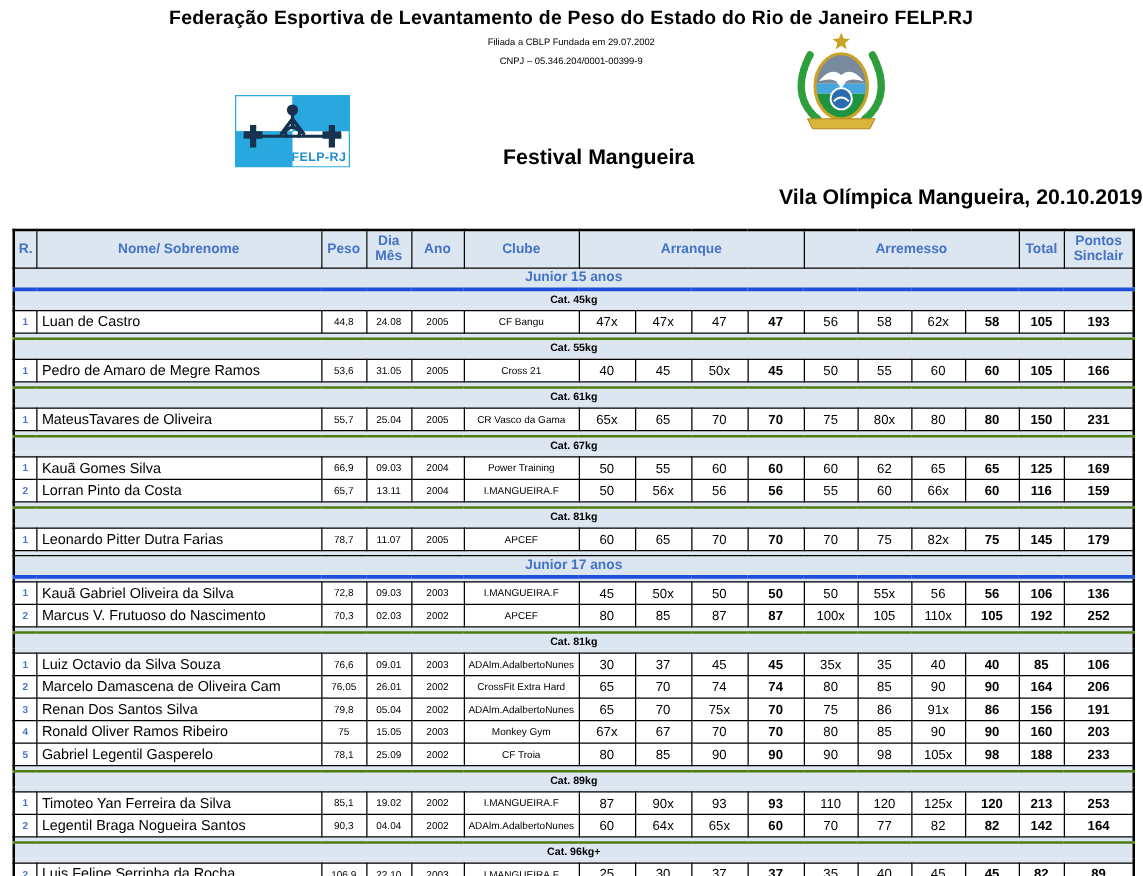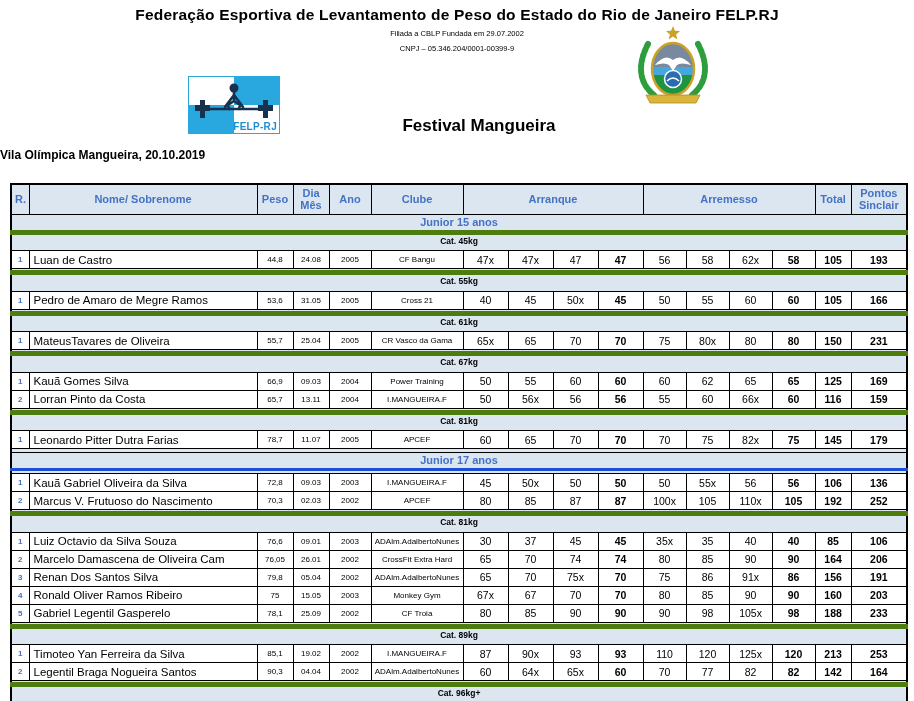--- a/index.html
+++ b/index.html
@@ -13,35 +13,35 @@
   .fed-sub1   { position:absolute; top:29px; left:0; width:914px; text-align:center; font-size:7.5px; }
   .fed-sub2   { position:absolute; top:44px; left:0; width:914px; text-align:center; font-size:7.5px; }
 
   .felp-logo  { position:absolute; top:37px; left:188px; width:92px; height:58px;margin-top:39px; }
   .felp-text  { position:absolute; right:3px; bottom:2px; font-size:10px; font-weight:bold;
                 color:#1d8fd1; letter-spacing:0.3px; }
   .rj-emblem  { position:absolute; top:25px; left:633px; width:80px; height:82px; }
 
   .event-title    { position:absolute; top:116px; left:0; width:914px; text-align:center;
                     font-size:17px; font-weight:bold;padding-left:44px; }
-  .event-subtitle { position:absolute; top:148px; left:0; width:914px; text-align:left;
-                    font-size:12px; font-weight:bold; }
+  .event-subtitle { position:absolute; top:148px; left:0; width:914px; text-align:right;
+                    font-size:17px; font-weight:bold; }
 
   table.results { position:absolute; top:183px; left:10px; width:894px;
                   table-layout:fixed; border-collapse:collapse; border:2px solid #000;
                   font-family:"Liberation Sans","DejaVu Sans",sans-serif; }
   .results th { border:1px solid #000; background:#dce6f1; color:#4472c4;
                 font-size:11px; font-weight:bold; height:30px; text-align:center;
                 line-height:1.1; padding:1px; overflow:hidden; }
   .results th.rank-h { text-align:left; padding-left:3px; }
 
   tr.section td { border-top:1px solid #000; border-bottom:3px solid #1d4ed8;
                   background:#dce6f1; color:#4472c4; font-size:11px; font-weight:bold;
                   text-align:center; height:15px; line-height:15px; }
-  tr.cat td     { border-top:5px solid #4d7c0f; background:#dce6f1; color:#000;
+  tr.cat td     { border-top:2px solid #4d7c0f; background:#dce6f1; color:#000;
                   font-size:8.5px; font-weight:bold; text-align:center;
                   height:12px; line-height:12px; }
   tr.spacer td  { background:#dce6f1; height:4px; border:none; }
 
   tr.athlete td { border:1px solid #000; background:#fff; height:18px;
                   text-align:center; font-size:10.5px; overflow:hidden;
                   white-space:nowrap; padding:0 1px; }
   tr.athlete td.rank-cell { font-size:8px; font-weight:bold; color:#4472c4; }
   tr.athlete td.name-cell { text-align:left; padding-left:4px; font-size:11.5px; }
   tr.athlete td.small     { font-size:8px; }

